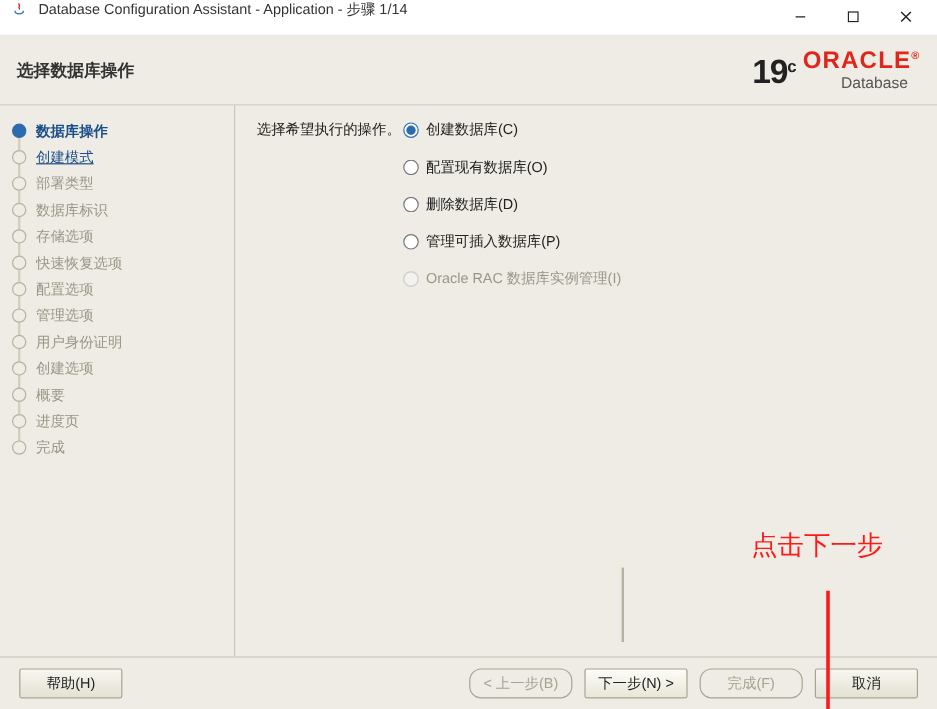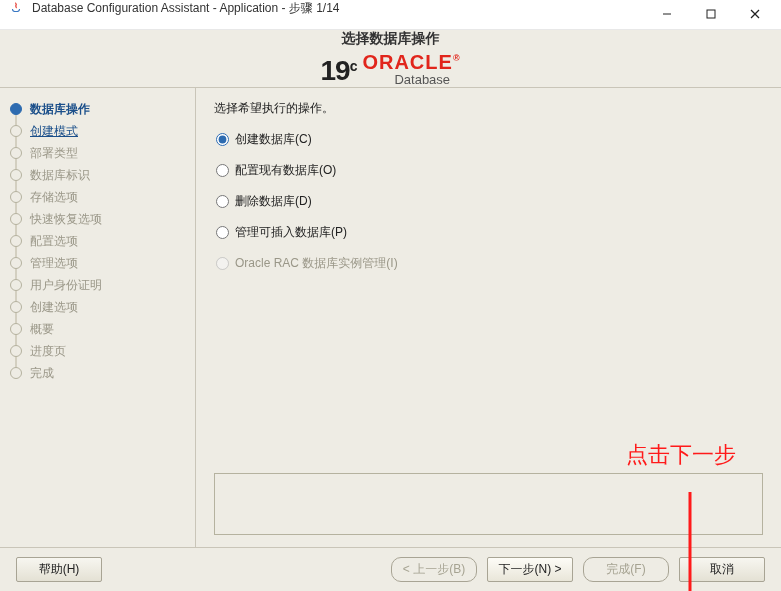--- a/index.html
+++ b/index.html
@@ -36,21 +36,20 @@
 
     
     .header {
       height: 58px;
       background: #eeece4;
       display: flex;
       align-items: center;
       justify-content: space-between;
       padding: 0 14px;
       border-bottom: 1px solid #c9c5b8;
-      flex-direction: column;
     }
     .header-title { font-size: 14px; font-weight: bold; color: #333; }
     .brand {
       display: flex; align-items: flex-end; gap: 6px;
     }
     .brand .ver {
       font-weight: 900; font-size: 28px; color: #222; letter-spacing:-1px;
       display: inline-flex; align-items: flex-start;
     }
     .brand .ver sup { font-size: 14px; line-height: 1; margin-top: 4px; }
@@ -97,21 +96,21 @@
     .step-label { color: #9a9788; font-size: 12px; }
     .step.active .step-label { color: #1b4f8a; font-weight: bold; }
     .step.link .step-label { color: #1b4f8a; text-decoration: underline; cursor: pointer; }
 
     
     .main {
       flex: 1;
       padding: 12px 18px;
       position: relative;
       display: flex;
-      flex-direction: column;
+      flex-direction: row;
     }
     .prompt { color: #222; margin-bottom: 14px; }
     .radios { display: flex; flex-direction: column; gap: 14px; padding-left: 2px; }
     .radio-row { display: flex; align-items: center; gap: 6px; color: #222; }
     .radio-row.disabled { color: #9a9788; }
     .radio-row input[type=radio] { accent-color: #2d6bb0; }
 
     .messagebox {
       border: 1px solid #b5b29f;
       height: 62px;

